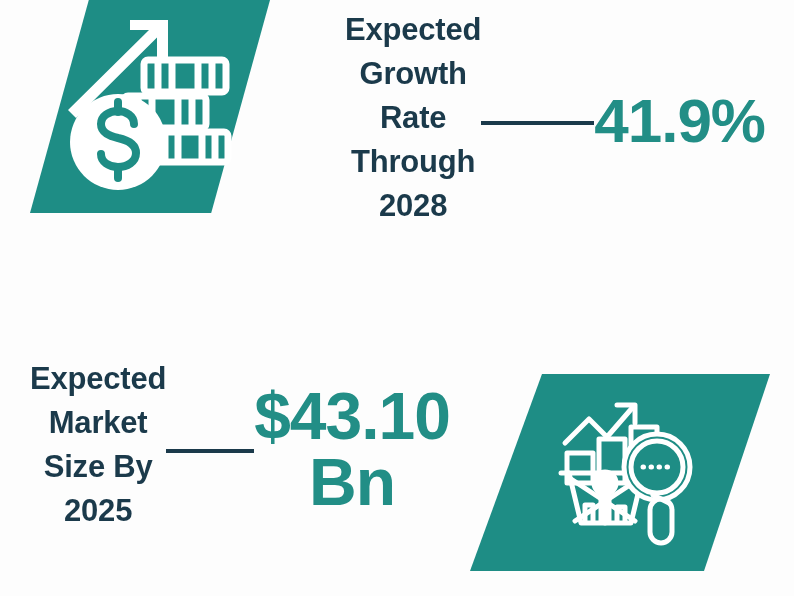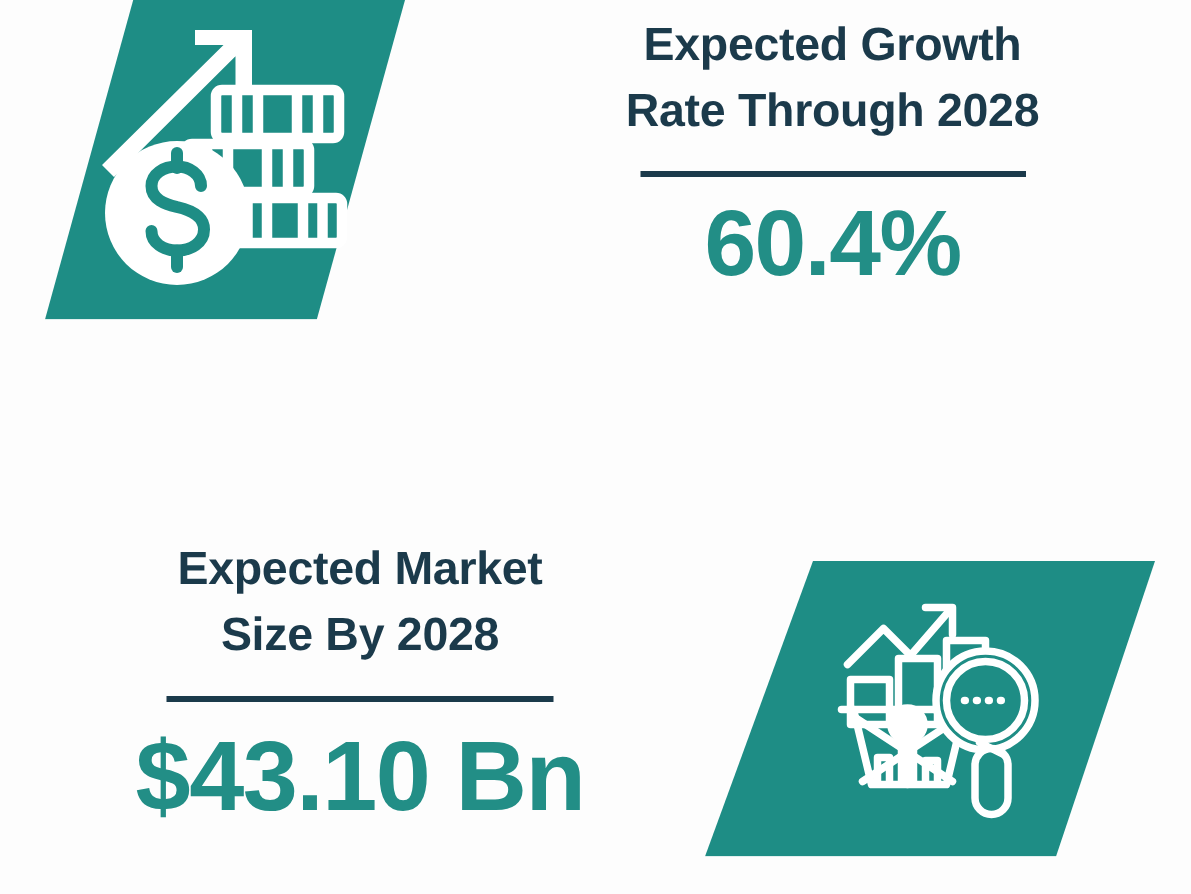--- a/index.html
+++ b/index.html
@@ -17,21 +17,21 @@
 
   .infographic {
     position: absolute;
     inset: 0;
   }
 
   
   .stat-block {
     position: absolute;
     display: flex;
-    flex-direction: column;
+    flex-direction: row;
     align-items: center;
   }
   .stat-title {
     color: #1b3a4b;
     font-size: 31px;
     font-weight: bold;
     line-height: 1.42;
     text-align: center;
     letter-spacing: -0.2px;
     white-space: pre-line;
@@ -156,26 +156,26 @@
         <line x1="62" y1="90" x2="62" y2="100"></line>
         <line x1="62" y1="155" x2="62" y2="166"></line>
       </g>
     </g>
   </svg>
 
   <div class="stat-block" id="growth-stat">
     <div class="stat-title">Expected Growth
 Rate Through 2028</div>
     <hr class="stat-divider">
-    <div class="stat-value">60.4%</div>
+    <div class="stat-value">41.9%</div>
   </div>
 
   <div class="stat-block" id="market-stat">
     <div class="stat-title">Expected Market
-Size By 2028</div>
+Size By 2025</div>
     <hr class="stat-divider">
     <div class="stat-value">$43.10 Bn</div>
   </div>
 
   <div class="icon-plate" id="market-icon-plate"></div>
 
   <svg class="icon-art" id="market-icon-art" viewBox="0 0 160 160" xmlns="http://www.w3.org/2000/svg">
     <g fill="none" stroke="#ffffff" stroke-width="5" stroke-linecap="round" stroke-linejoin="round">
 
       <g>

